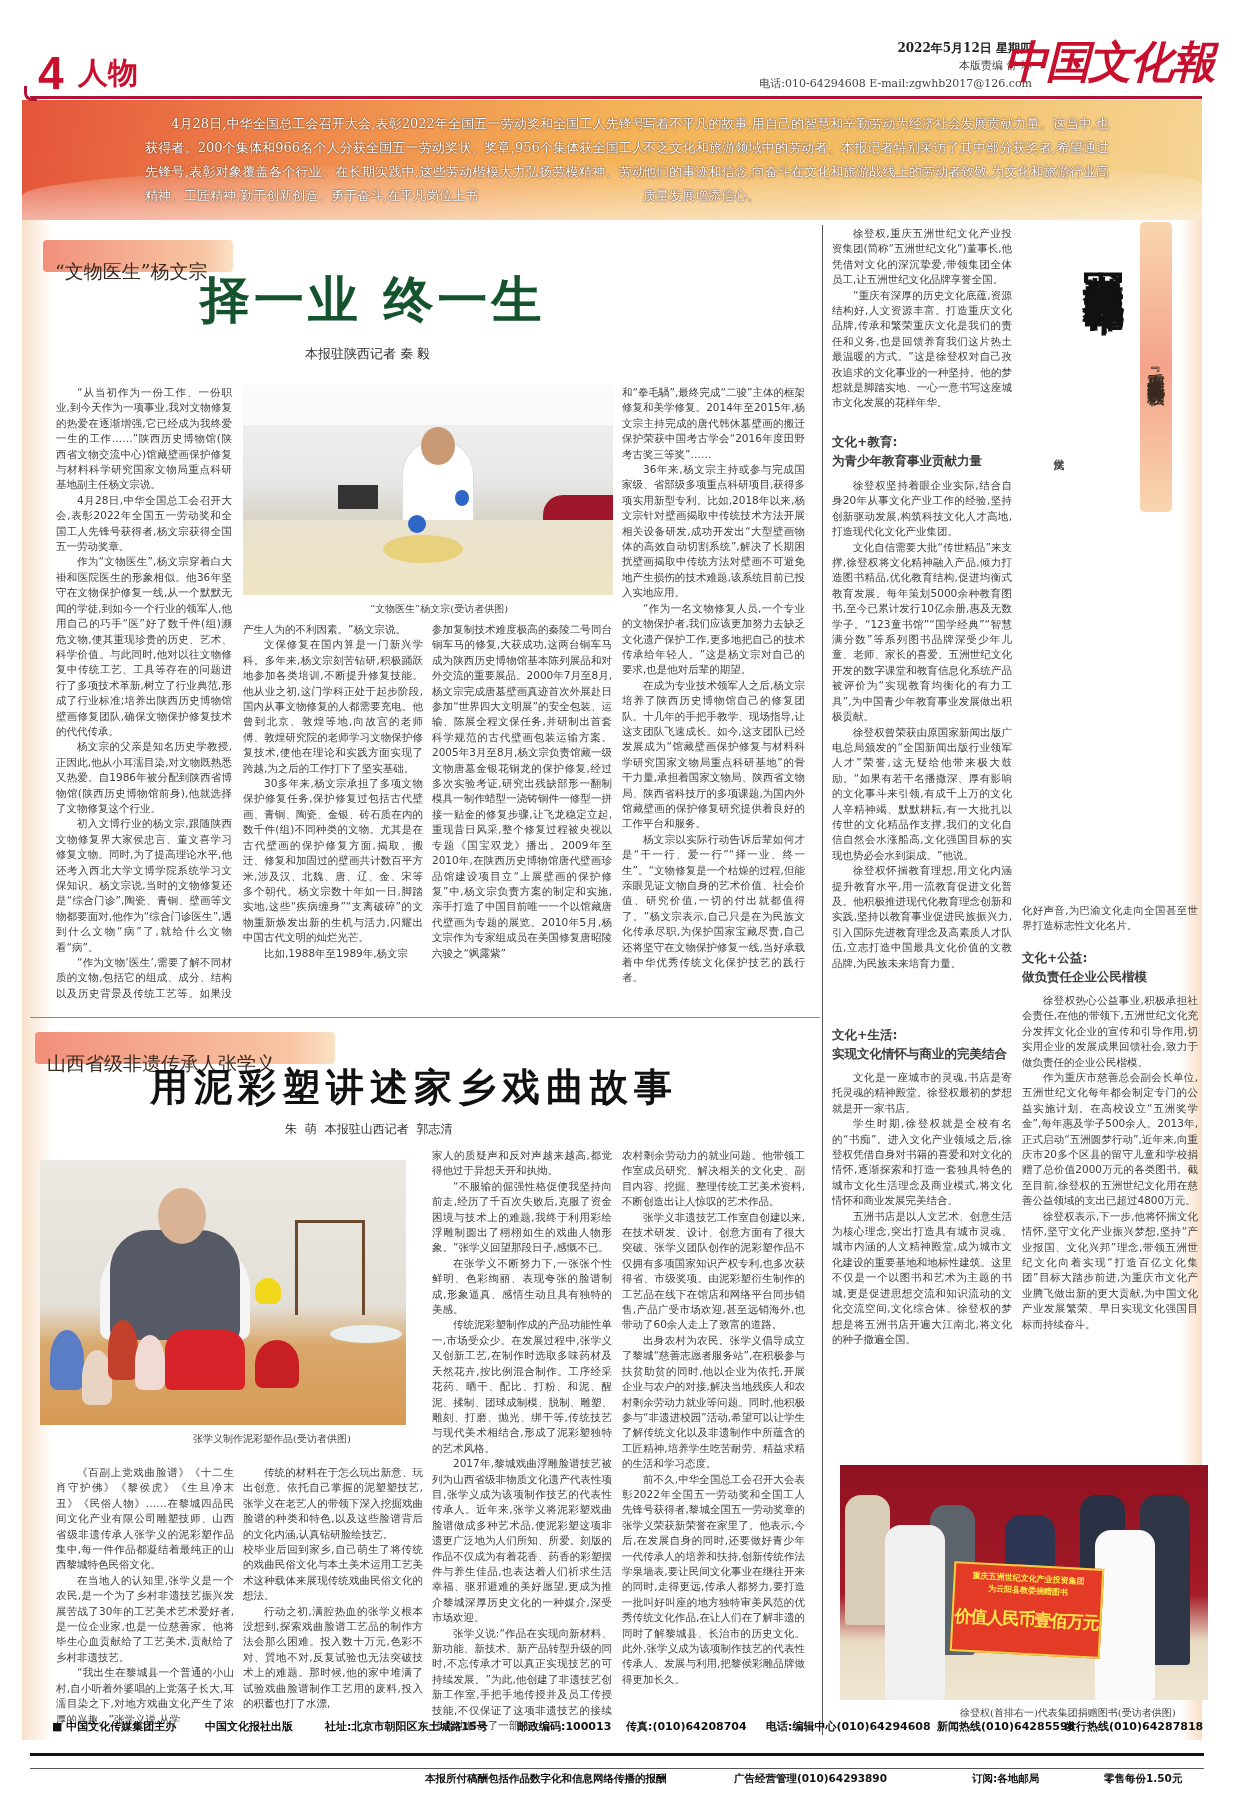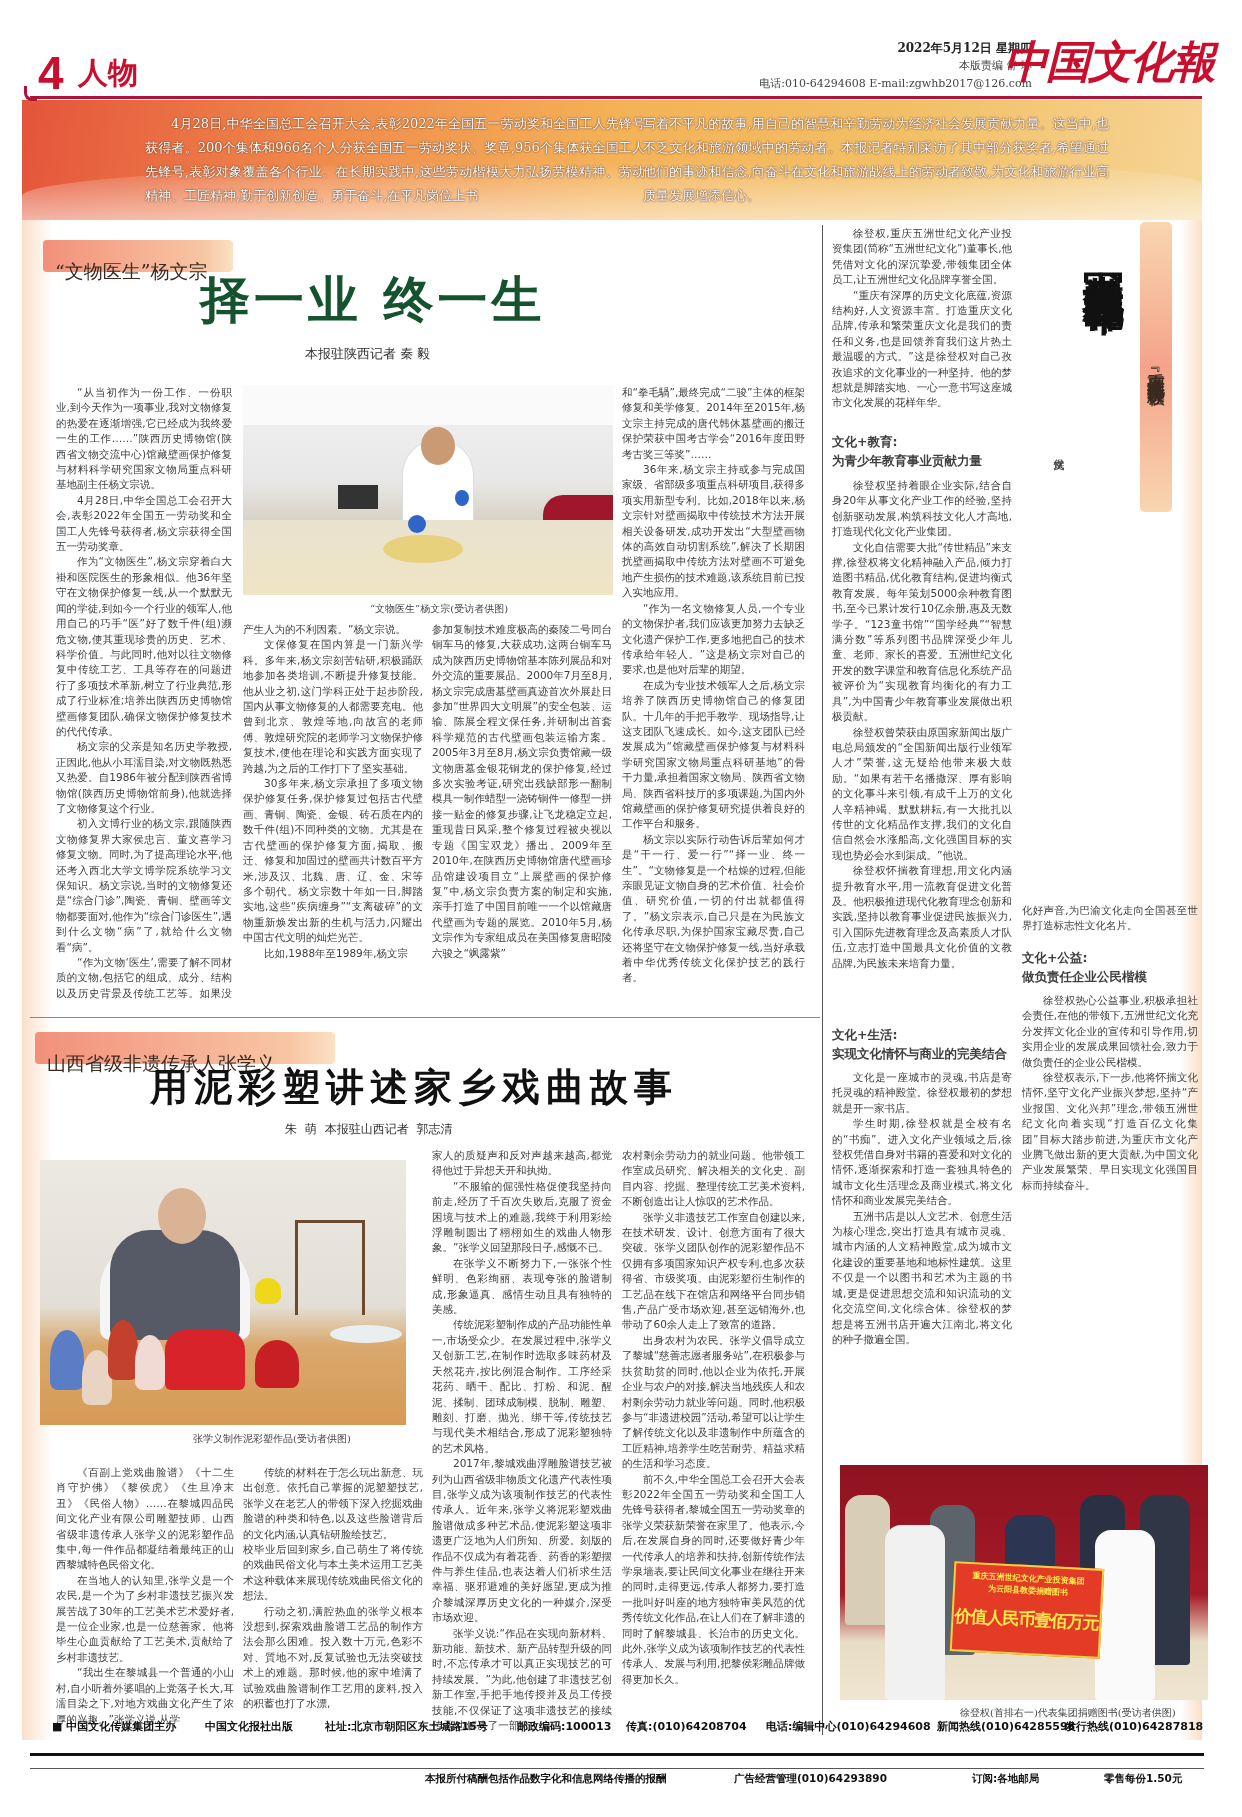--- a/index.html
+++ b/index.html
@@ -214,20 +214,21 @@
 
 <div class="abs col" style="left:1022px;top:903px;width:176px;height:32px">
   <p style="text-indent:0">化好声音,为巴渝文化走向全国甚至世界打造标志性文化名片。</p>
 </div>
 <div class="abs rhead" style="left:1022px;top:948px;width:176px">
   <div>文化+公益:</div>
   <div>做负责任企业公民楷模</div>
 </div>
 <div class="abs col" style="left:1022px;top:993px;width:176px;height:460px">
   <p>徐登权热心公益事业,积极承担社会责任,在他的带领下,五洲世纪文化充分发挥文化企业的宣传和引导作用,切实用企业的发展成果回馈社会,致力于做负责任的企业公民楷模。</p>
+  <p>作为重庆市慈善总会副会长单位,五洲世纪文化每年都会制定专门的公益实施计划。在高校设立“五洲奖学金”,每年惠及学子500余人。2013年,正式启动“五洲圆梦行动”,近年来,向重庆市20多个区县的留守儿童和学校捐赠了总价值2000万元的各类图书。截至目前,徐登权的五洲世纪文化用在慈善公益领域的支出已超过4800万元。</p>
   <p>徐登权表示,下一步,他将怀揣文化情怀,坚守文化产业振兴梦想,坚持“产业报国、文化兴邦”理念,带领五洲世纪文化向着实现“打造百亿文化集团”目标大踏步前进,为重庆市文化产业腾飞做出新的更大贡献,为中国文化产业发展繁荣、早日实现文化强国目标而持续奋斗。</p>
 </div>
 
 <div class="abs photo" id="photo3">
   <div class="p" style="left:5px;top:30px;width:45px;height:130px;background:#d8cdb6"></div>
   <div class="p" style="left:90px;top:40px;width:45px;height:150px;background:#5c636b"></div>
   <div class="p" style="left:165px;top:50px;width:50px;height:110px;background:#2c3552"></div>
   <div class="p" style="left:240px;top:30px;width:45px;height:130px;background:#2b3144"></div>
   <div class="p" style="left:300px;top:30px;width:50px;height:170px;background:#2f3646"></div>
   <div class="p" style="left:45px;top:60px;width:60px;height:175px;background:#f1f1f1"></div>

